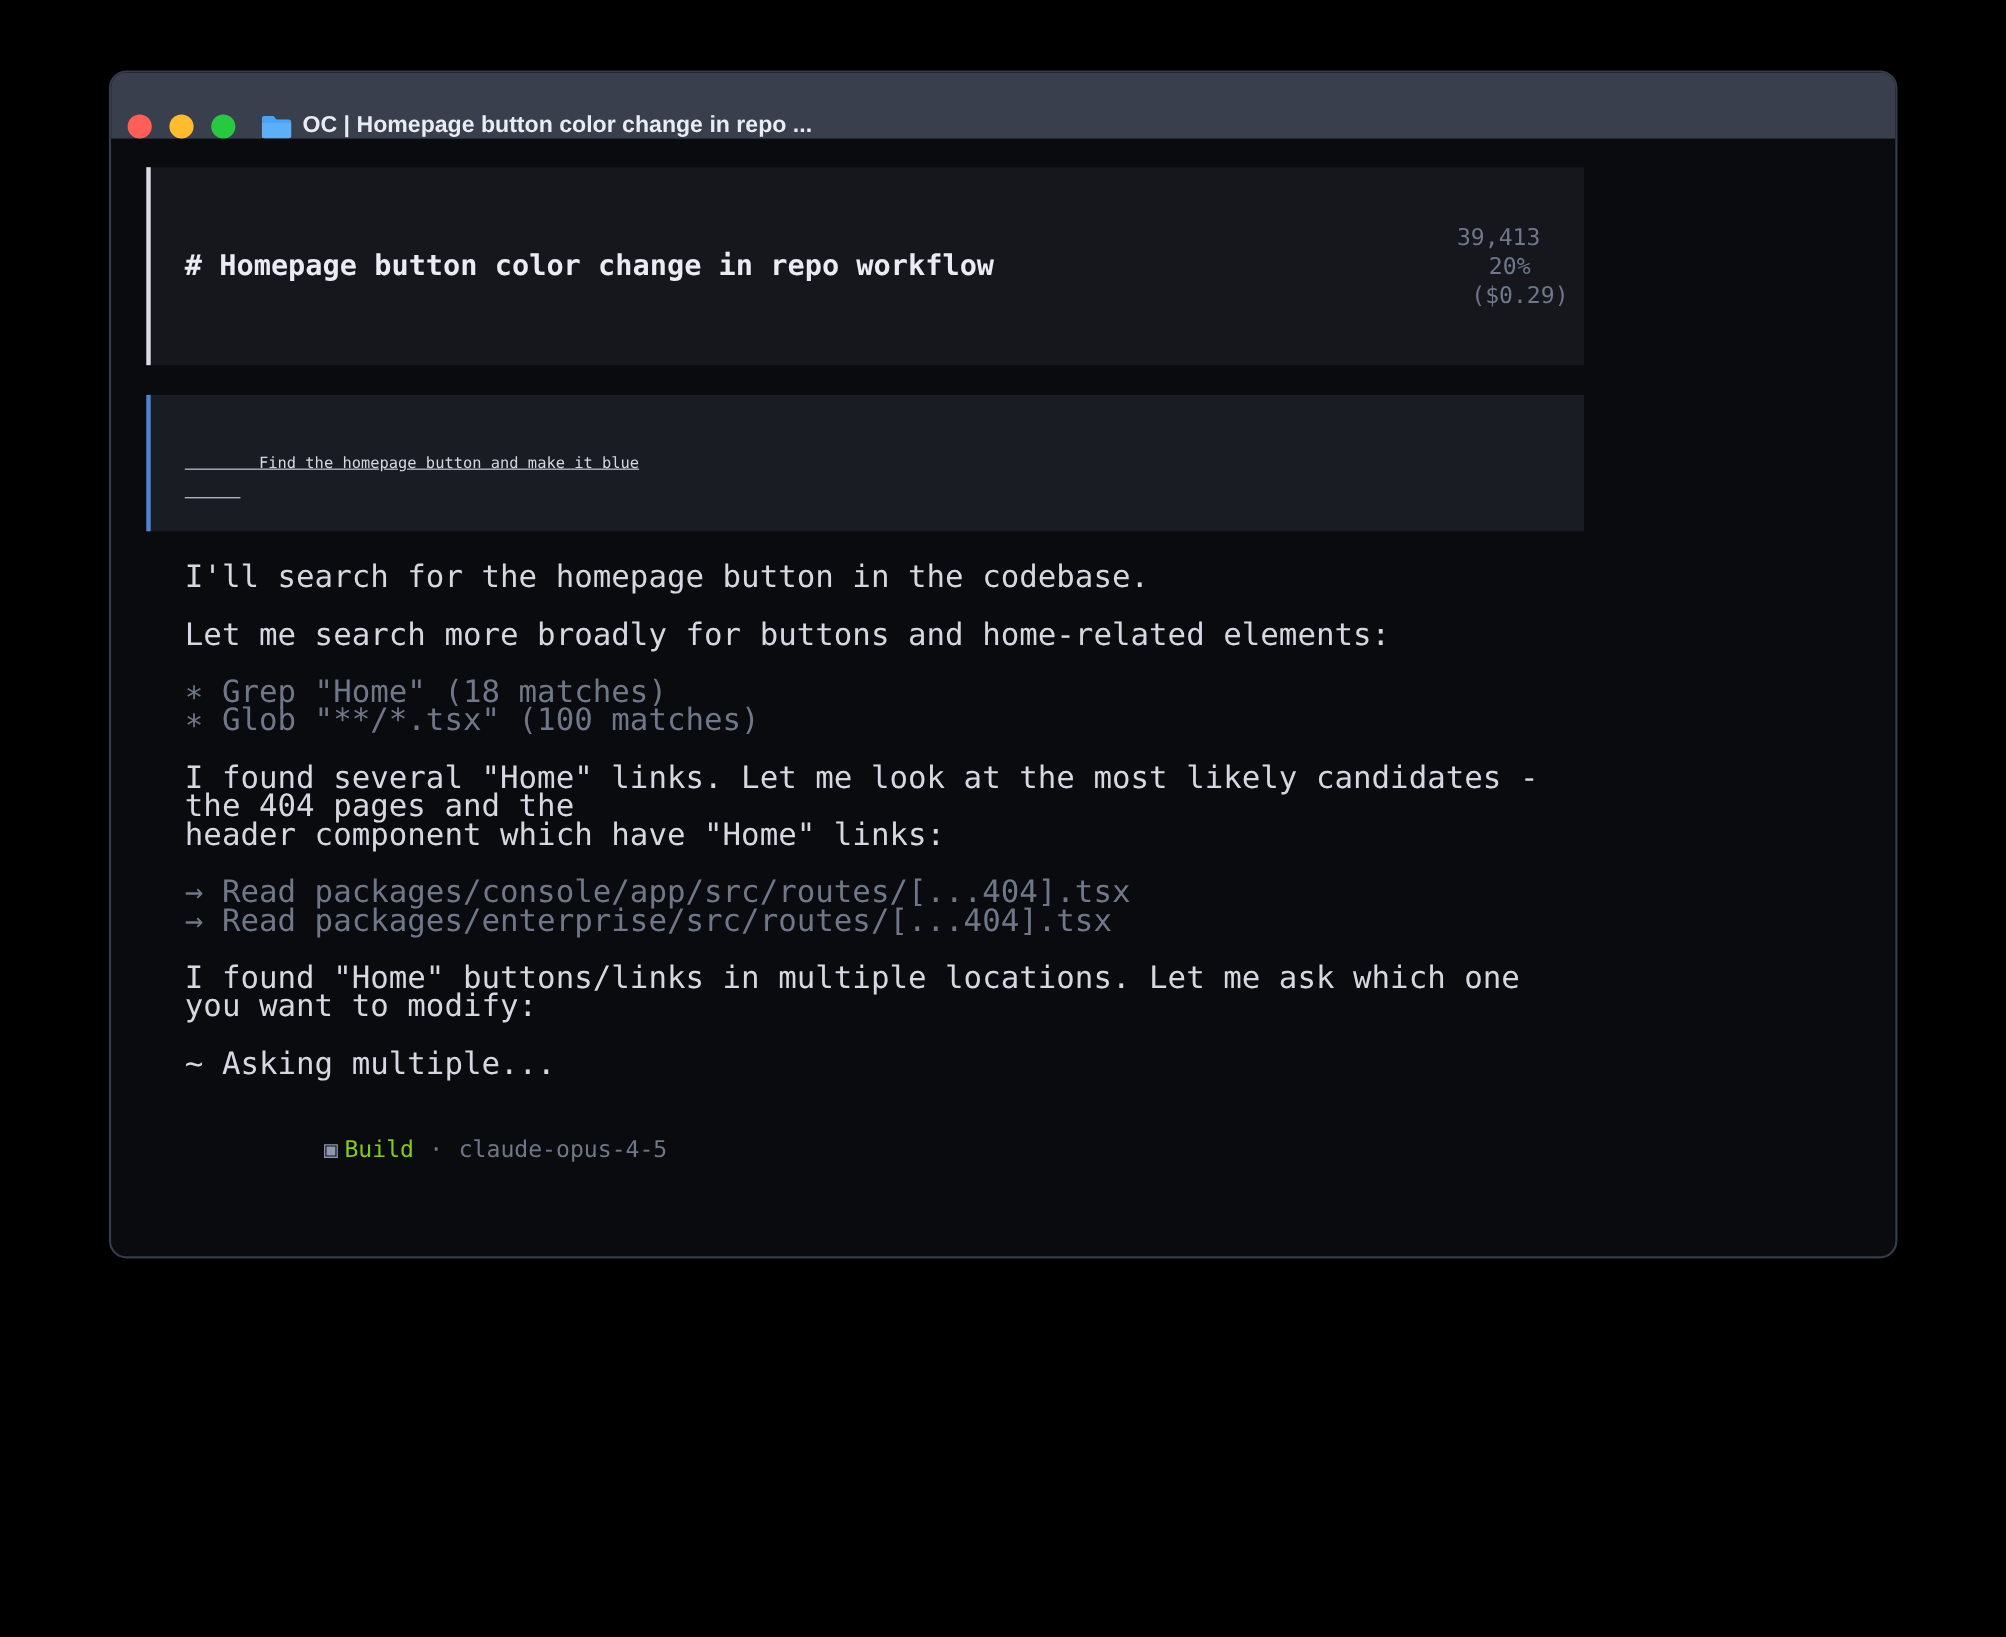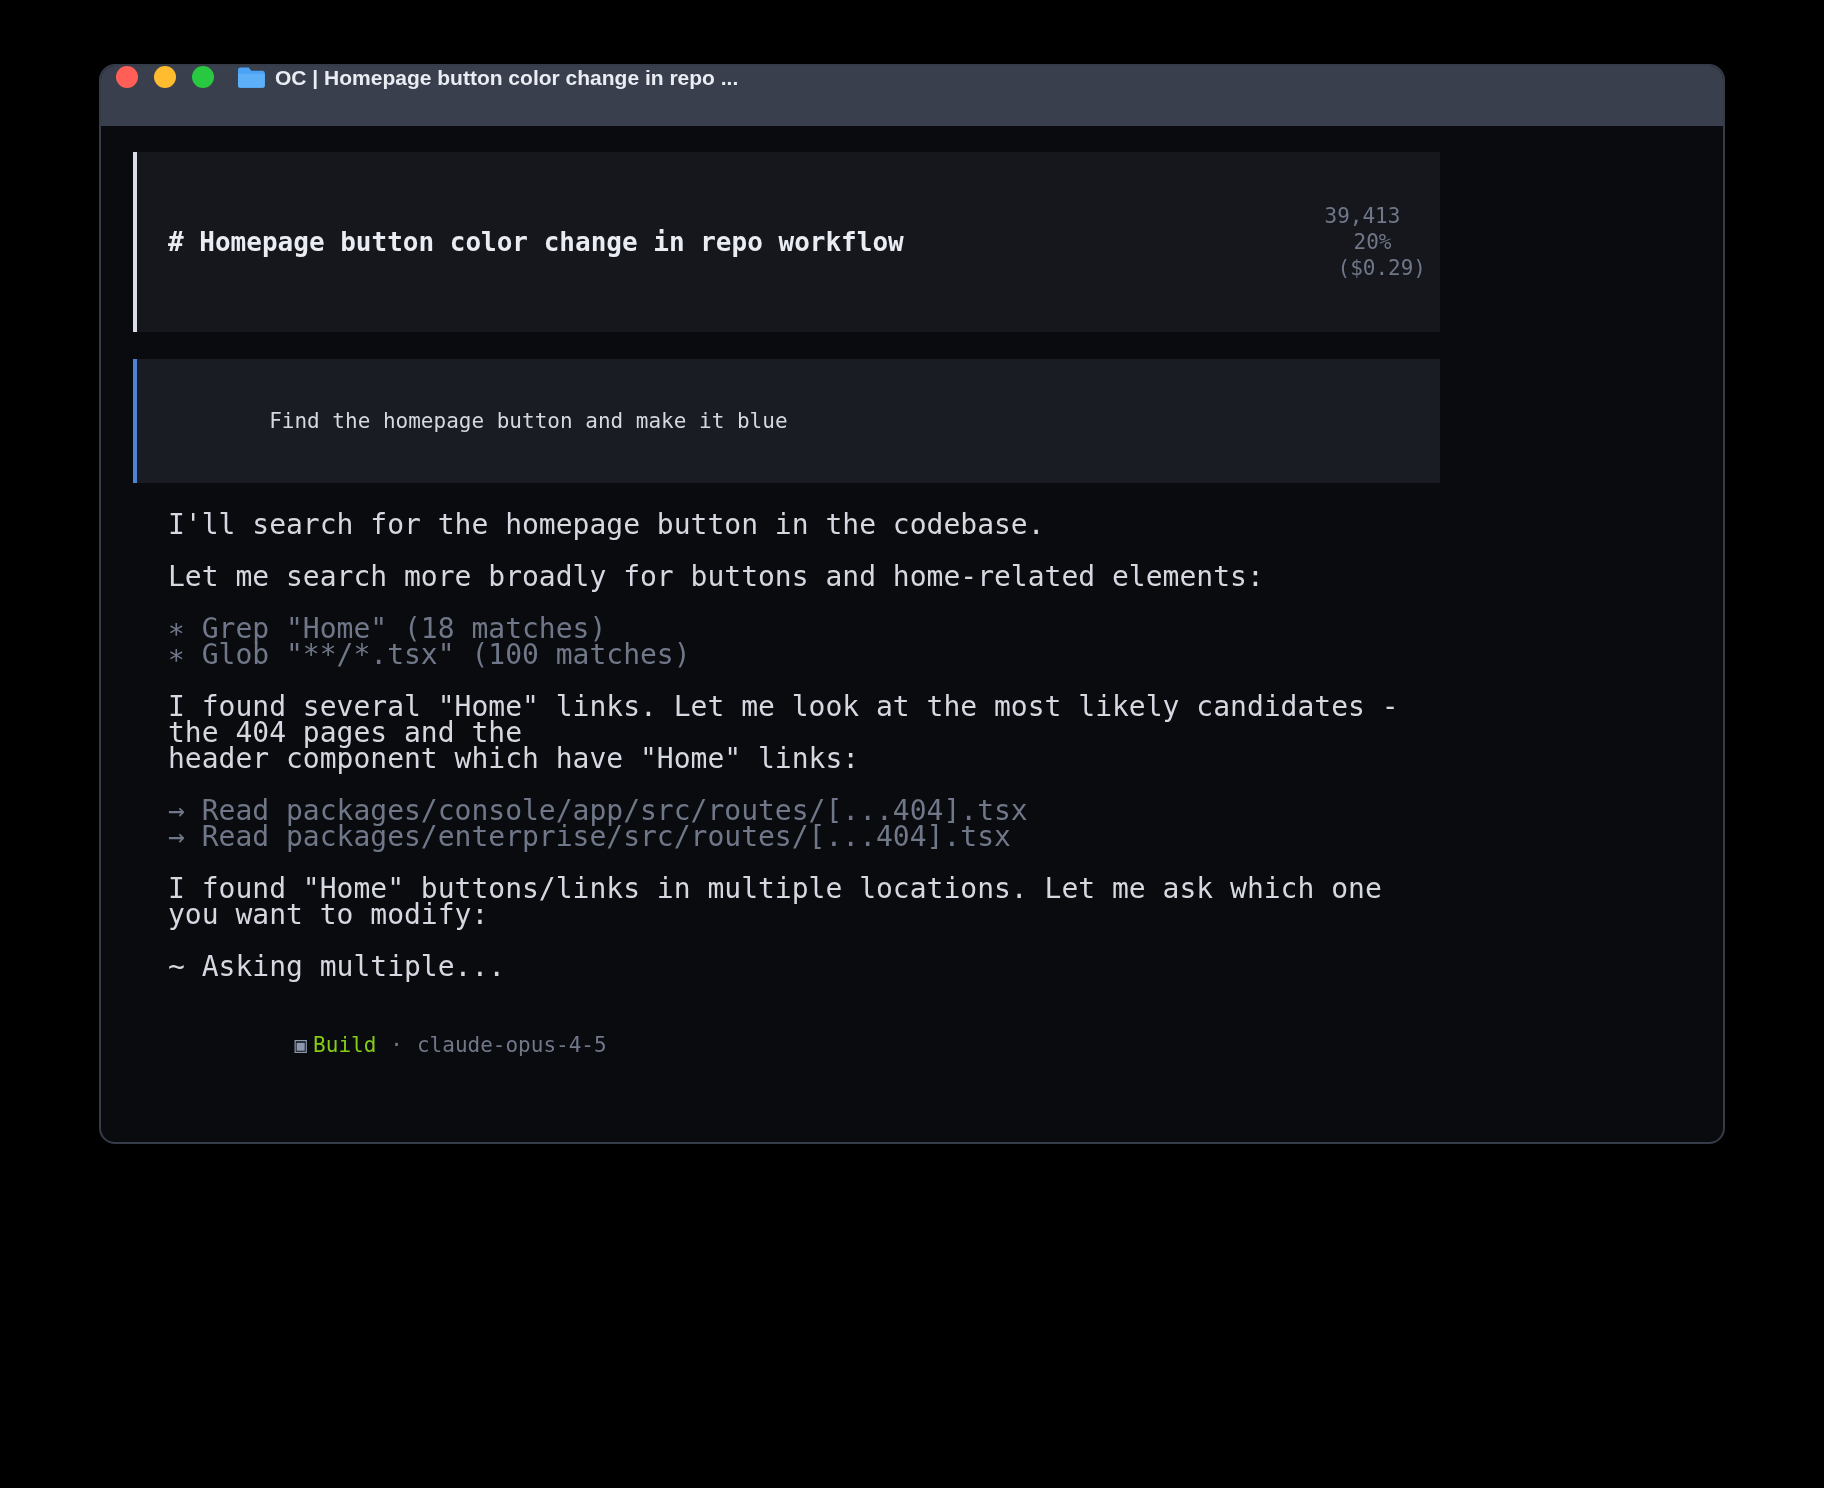--- a/index.html
+++ b/index.html
@@ -18,21 +18,21 @@
     border: 2px solid #363b48;
     border-radius: 16px;
     overflow: hidden;
     box-shadow: 0 30px 80px rgba(0,0,0,0.65);
   }
 
   
   .titlebar {
     height: 60px;
     background: #3a3f4d;
-    display: flex; align-items: flex-start;
+    display: flex; align-items: flex-end;
     padding: 0 15px;
   }
   .traffic { display: flex; align-items: center; gap: 16px; }
   .light { width: 22px; height: 22px; border-radius: 50%; display: inline-block; }
   .light.red    { background: #ff5f57; }
   .light.yellow { background: #febc2e; }
   .light.green  { background: #28c840; }
   .folder { margin-left: 24px; display: inline-flex; align-items: center; }
   .wtitle {
     margin-left: 10px;
@@ -60,22 +60,22 @@
   }
   .session-stats { font-size: 21px; line-height: 26px; color: #6f7788; white-space: pre; }
   .stat-gap  { margin-left: 29px; text-align: right; }
   .stat-gap2 { margin-left: 13px; }
 
   .user-block {
     margin-top: 27px;
     background: #191c22;
     border-color: #4f83d8;
     padding: 23px 14px 23px 31px;
-    font-size: 21px; line-height: 26px;
-    color: #d5d8e0; white-space: pre-wrap;
+    font-size: 14px; line-height: 26px;
+    color: #d5d8e0; white-space: pre-wrap; text-decoration: underline;
   }
 
   .transcript { margin-top: 29px; padding-left: 35px; }
   .para + .para { margin-top: 26px; }
   .line { font-size: 28px; line-height: 26px; white-space: pre-wrap; }
   .line.text { color: #d5d8e0; }
   .line.dim, .dim { color: #6f7788; }
 
   .agent-line { font-size: 21px; line-height: 26px; white-space: pre; }
   .agent-icon { color: #8d98ae; }

